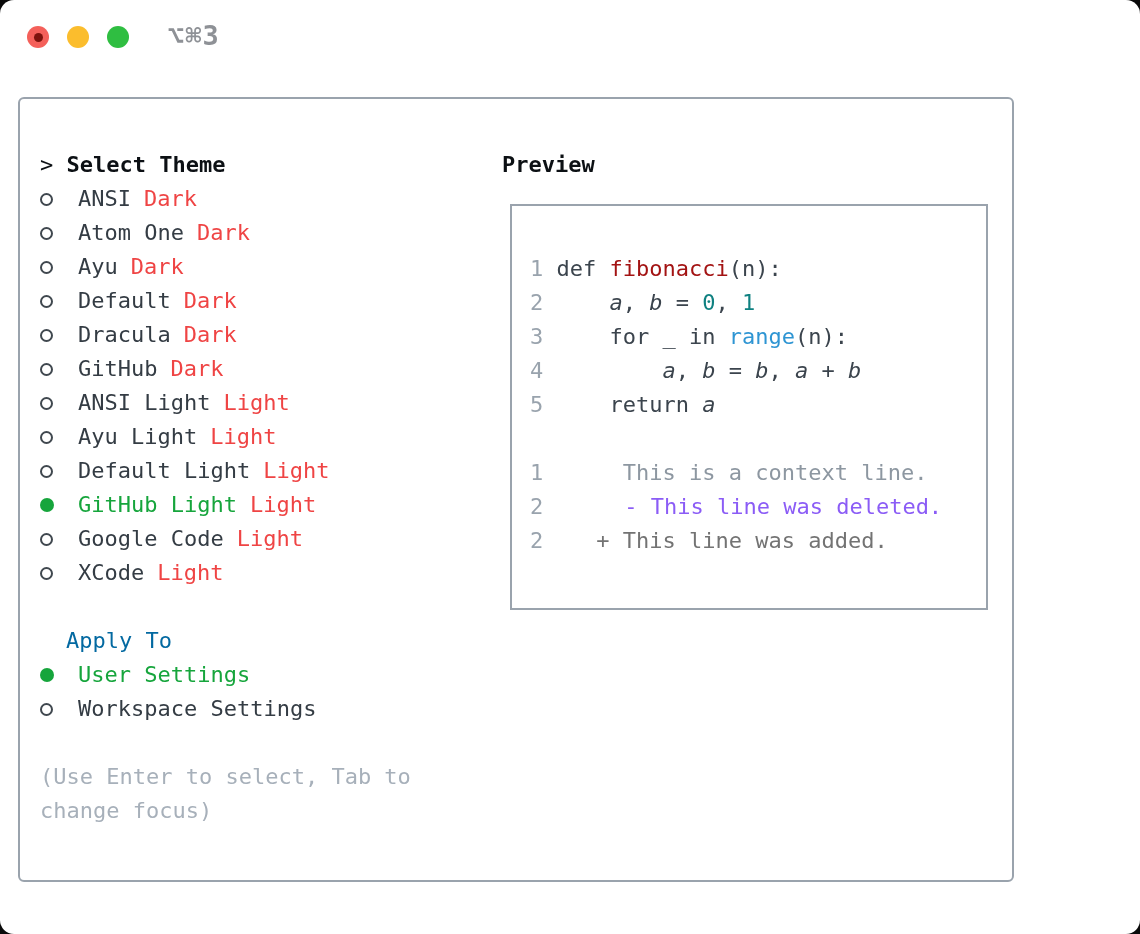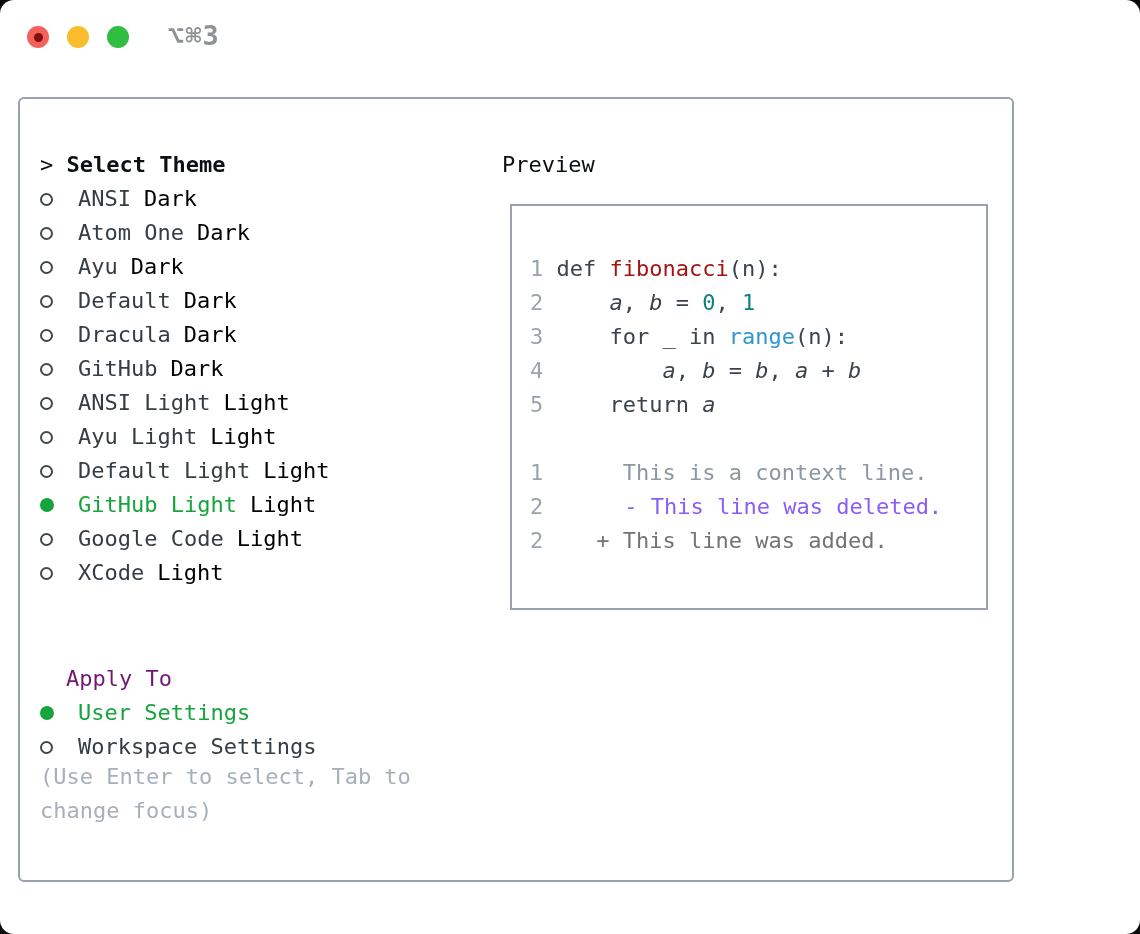--- a/index.html
+++ b/index.html
@@ -22,28 +22,28 @@
     border:2px solid #9aa3ad;border-radius:6px;box-sizing:border-box;background:#fff;}
   .row{height:34px;line-height:34px;display:flex;align-items:center;white-space:pre;font-size:22px;color:#343c44;}
   
   .theme-section{position:absolute;left:20px;top:49px;width:450px;}
   .section-header{font-size:22px;color:#0c1014;}
   .section-header .hdr{font-weight:bold;color:#0c1014;}
   .radio{flex:0 0 13px;width:13px;height:13px;border-radius:50%;border:2px solid #40484f;box-sizing:border-box;margin-right:13px;}
   .radio.on{border:none;background:#16a53c;width:14px;height:14px;flex-basis:14px;margin-right:12px;}
   .opt-name{color:#343c44;margin-left:12px;}
   .opt-row.selected .opt-name{color:#16a53c;}
-  .opt-variant{color:#000000;margin-left:13px;}
+  .opt-variant{color:#ef4444;margin-left:13px;}
   .apply-section{position:absolute;left:20px;top:525px;width:450px;}
-  .apply-header{margin-left:26px;color:#701a75;margin-top:38px;}
+  .apply-header{margin-left:26px;color:#0369a1;}
   .footer-hint{position:absolute;left:20px;top:661px;width:420px;
     font-size:22px;line-height:34px;color:#a7b0ba;}
   
   .preview-header{position:absolute;left:482px;top:49px;height:34px;line-height:34px;
-    font-size:22px;font-weight:normal;color:#0c1014;}
+    font-size:22px;font-weight:bold;color:#0c1014;}
   .preview-box{position:absolute;left:490px;top:105px;width:478px;height:406px;
     border:2px solid #9aa3ad;box-sizing:border-box;background:#fff;}
   .code{position:absolute;left:18px;top:46px;}
   .code-line{height:34px;line-height:34px;font-size:22px;white-space:pre;}
   .tok-ln{color:#99a3ad;}
   .tok-p{color:#3b444d;margin-top:36px;}
   .tok-fn{color:#a31313;}
   .tok-num{color:#0f8181;}
   .tok-blue{color:#2e95d3;margin-top:41px;}
   .tok-var{color:#3b444d;font-style:italic;}

